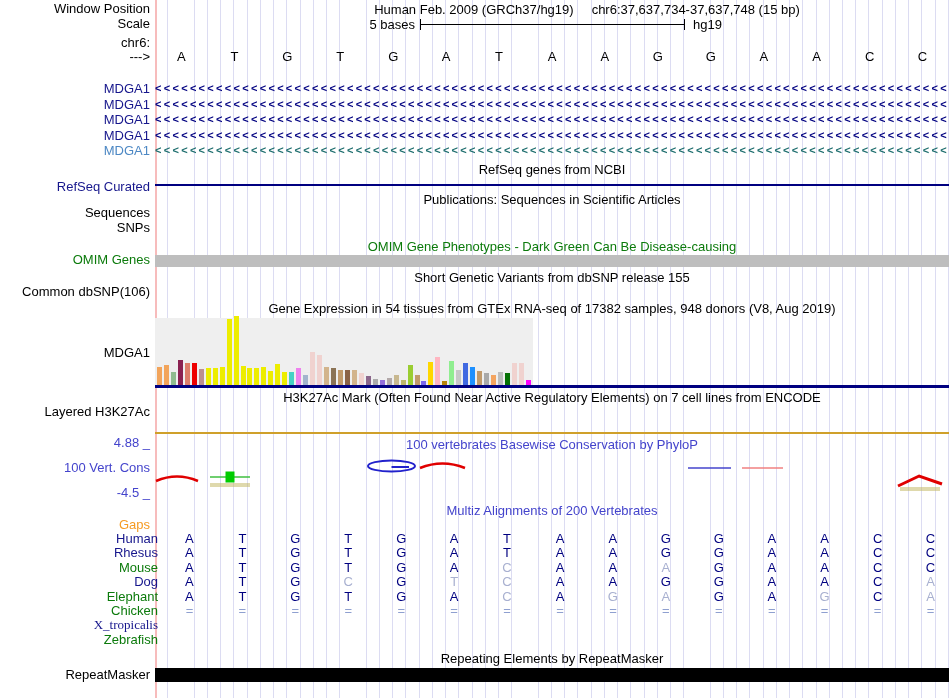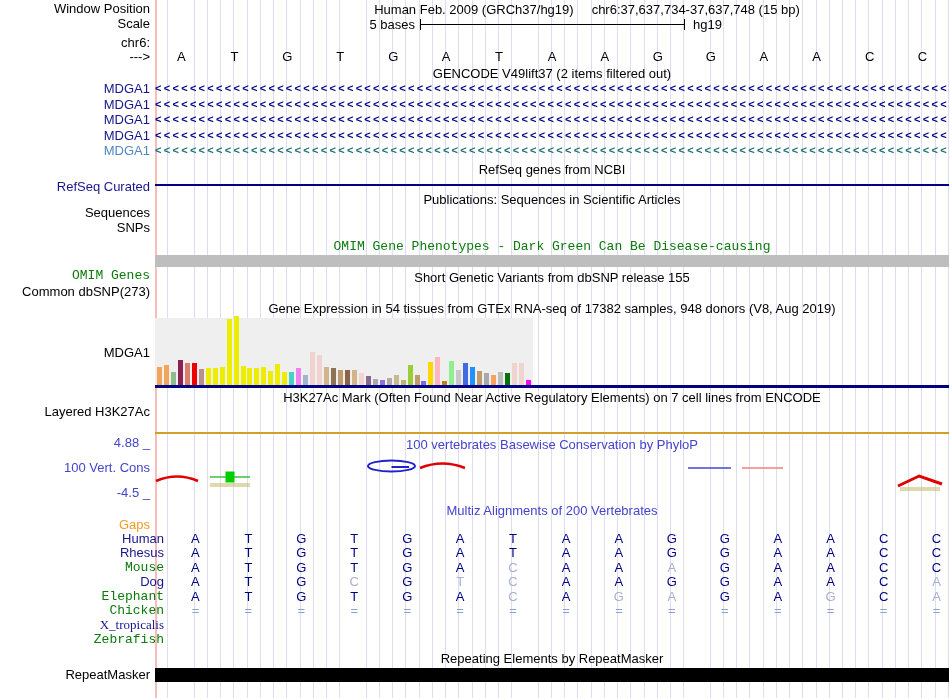--- a/index.html
+++ b/index.html
@@ -5,21 +5,21 @@
   *{margin:0;padding:0;box-sizing:border-box;}
   body{font-family:"Liberation Sans",sans-serif;background:#fff;}
   #screen{position:relative;width:950px;height:698px;background:#fff;overflow:hidden;font-size:13px;color:#000;}
   #gridlines{position:absolute;left:155px;top:0;width:795px;height:698px;z-index:0;
     background:repeating-linear-gradient(to right,transparent 0px,transparent 12.3px,#dcdcf2 12.3px,#dcdcf2 13.23px);}
   #guideline{position:absolute;left:155px;top:0;width:2px;height:698px;background:#f7bcbc;z-index:1;}
   .layer{position:absolute;z-index:2;}
   .lbl{position:absolute;left:0;width:150px;text-align:right;white-space:nowrap;line-height:14px;z-index:2;}
   .ctitle{position:absolute;left:155px;width:794px;text-align:center;line-height:14px;z-index:2;white-space:nowrap;}
   .navylbl{color:#16168C;}
-  .greenlbl{color:#0B7A0B;font-family:Liberation Mono, monospace;}
+  .greenlbl{color:#0B7A0B;}
   .bluelbl{color:#4444CC;}
   .orangelbl{color:#F59B23;}
   .lightbluelbl{color:#4D88C4;}
   .blacklbl{color:#000;}
   .base{position:absolute;width:52px;text-align:center;line-height:14px;}
   .navytxt{color:#000080;}
   .dim{color:#A8B0D0;}
   .chick{color:#8FA0D0;}
   .rtick{position:absolute;width:110px;text-align:right;line-height:14px;white-space:nowrap;}
   .gene-row{position:absolute;left:0;width:950px;height:15.5px;}
@@ -66,21 +66,20 @@
       <span class="base blacklbl" style="left: 526px;">A</span>
       <span class="base blacklbl" style="left: 578.933px;">A</span>
       <span class="base blacklbl" style="left: 631.867px;">G</span>
       <span class="base blacklbl" style="left: 684.8px;">G</span>
       <span class="base blacklbl" style="left: 737.733px;">A</span>
       <span class="base blacklbl" style="left: 790.667px;">A</span>
       <span class="base blacklbl" style="left: 843.6px;">C</span>
       <span class="base blacklbl" style="left: 896.533px;">C</span>
     </div>
 
-  <div class="ctitle" style="top:67px">GENCODE V49lift37 (2 items filtered out)</div>
   <div class="layer" id="gencode-rows" style="left:0;top:81px;width:950px;height:78px;">
       <div class="gene-row" style="top: 0px;">
         <span class="lbl navylbl">MDGA1</span>
         <span class="arrows navy">&lt;&lt;&lt;&lt;&lt;&lt;&lt;&lt;&lt;&lt;&lt;&lt;&lt;&lt;&lt;&lt;&lt;&lt;&lt;&lt;&lt;&lt;&lt;&lt;&lt;&lt;&lt;&lt;&lt;&lt;&lt;&lt;&lt;&lt;&lt;&lt;&lt;&lt;&lt;&lt;&lt;&lt;&lt;&lt;&lt;&lt;&lt;&lt;&lt;&lt;&lt;&lt;&lt;&lt;&lt;&lt;&lt;&lt;&lt;&lt;&lt;&lt;&lt;&lt;&lt;&lt;&lt;&lt;&lt;&lt;&lt;&lt;&lt;&lt;&lt;&lt;&lt;&lt;&lt;&lt;&lt;&lt;&lt;&lt;&lt;&lt;&lt;&lt;&lt;&lt;&lt;&lt;</span>
       </div>
       <div class="gene-row" style="top: 15.5px;">
         <span class="lbl navylbl">MDGA1</span>
         <span class="arrows navy">&lt;&lt;&lt;&lt;&lt;&lt;&lt;&lt;&lt;&lt;&lt;&lt;&lt;&lt;&lt;&lt;&lt;&lt;&lt;&lt;&lt;&lt;&lt;&lt;&lt;&lt;&lt;&lt;&lt;&lt;&lt;&lt;&lt;&lt;&lt;&lt;&lt;&lt;&lt;&lt;&lt;&lt;&lt;&lt;&lt;&lt;&lt;&lt;&lt;&lt;&lt;&lt;&lt;&lt;&lt;&lt;&lt;&lt;&lt;&lt;&lt;&lt;&lt;&lt;&lt;&lt;&lt;&lt;&lt;&lt;&lt;&lt;&lt;&lt;&lt;&lt;&lt;&lt;&lt;&lt;&lt;&lt;&lt;&lt;&lt;&lt;&lt;&lt;&lt;&lt;&lt;&lt;</span>
       </div>
       <div class="gene-row" style="top: 31px;">
@@ -99,25 +98,25 @@
 
   <div class="ctitle" style="top:163px">RefSeq genes from NCBI</div>
   <div class="lbl navylbl" style="top:180px">RefSeq Curated</div>
   <div class="layer" style="left:155px;top:184px;width:794px;height:2px;background:#000080;"></div>
 
   <div class="ctitle" style="top:193px">Publications: Sequences in Scientific Articles</div>
   <div class="lbl" style="top:206px">Sequences</div>
   <div class="lbl" style="top:221px">SNPs</div>
 
   <div class="ctitle greenlbl" style="top:240px">OMIM Gene Phenotypes - Dark Green Can Be Disease-causing</div>
-  <div class="lbl greenlbl" style="top:269px">OMIM Genes</div>
+  <div class="lbl greenlbl" style="top:253px">OMIM Genes</div>
   <div class="layer" style="left:155px;top:255px;width:794px;height:12px;background:#BEBEBE;"></div>
 
   <div class="ctitle" style="top:271px">Short Genetic Variants from dbSNP release 155</div>
-  <div class="lbl" style="top:285px">Common dbSNP(273)</div>
+  <div class="lbl" style="top:285px">Common dbSNP(106)</div>
 
   <div class="ctitle" style="top:302px">Gene Expression in 54 tissues from GTEx RNA-seq of 17382 samples, 948 donors (V8, Aug 2019)</div>
   <div class="layer" style="left:155px;top:318px;width:378px;height:67px;background:#EFEFEF;"></div>
   <div class="layer" id="gtex-bars" style="left:155px;top:318px;width:378px;height:67px;">
       <div class="gtex-bar" style="left: 2px; height: 18px; background: rgb(242, 164, 91);"></div>
       <div class="gtex-bar" style="left: 8.96px; height: 20px; background: rgb(242, 164, 91);"></div>
       <div class="gtex-bar" style="left: 15.92px; height: 13px; background: rgb(143, 188, 143);"></div>
       <div class="gtex-bar" style="left: 22.88px; height: 25px; background: rgb(139, 34, 82);"></div>
       <div class="gtex-bar" style="left: 29.84px; height: 22px; background: rgb(221, 126, 107);"></div>
       <div class="gtex-bar" style="left: 36.8px; height: 22px; background: rgb(238, 0, 0);"></div>
@@ -192,21 +191,21 @@
       <line x1="533" y1="13" x2="576" y2="13" stroke="#4444CC" stroke-width="1.5"></line>
       <line x1="587" y1="13" x2="628" y2="13" stroke="#F08080" stroke-width="1.5"></line>
       <path d="M743,31 L764.12,21 L787,29" stroke="#E00000" fill="none" stroke-width="3"></path>
       <line x1="745" y1="33" x2="785" y2="33" stroke="#BFB35A" stroke-width="1"></line>
       <line x1="745" y1="35" x2="785" y2="35" stroke="#BFB35A" stroke-width="1"></line>
     </svg>
   <div class="lbl bluelbl" style="top:486px">-4.5 _</div>
 
   <div class="ctitle bluelbl" style="top:504px">Multiz Alignments of 200 Vertebrates</div>
   <div class="lbl orangelbl" style="top:518px">Gaps</div>
-  <div class="layer" id="multiz-rows" style="left:14px;top:532px;width:795px;height:118px;">
+  <div class="layer" id="multiz-rows" style="left:8px;top:532px;width:795px;height:118px;">
       <div class="aln-row" style="top: 0px;">
         <span class="lbl navylbl">Human</span>
         <span class="base navytxt" style="left: 155.467px;">A</span>
         <span class="base navytxt" style="left: 208.4px;">T</span>
         <span class="base navytxt" style="left: 261.333px;">G</span>
         <span class="base navytxt" style="left: 314.267px;">T</span>
         <span class="base navytxt" style="left: 367.2px;">G</span>
         <span class="base navytxt" style="left: 420.133px;">A</span>
         <span class="base navytxt" style="left: 473.067px;">T</span>
         <span class="base navytxt" style="left: 526px;">A</span>

